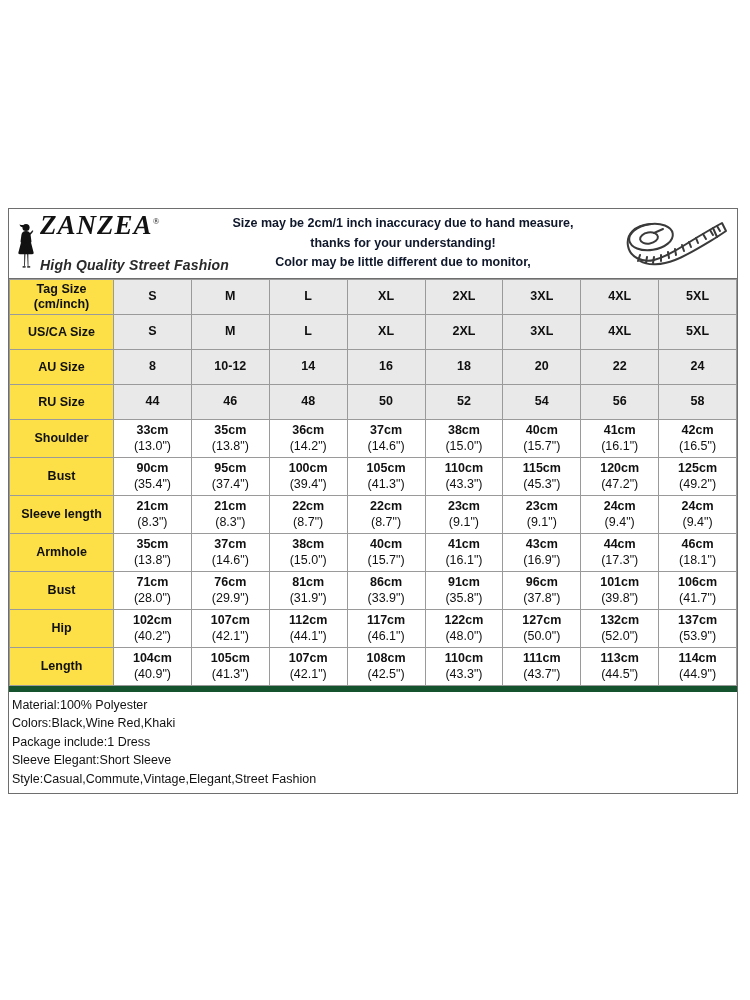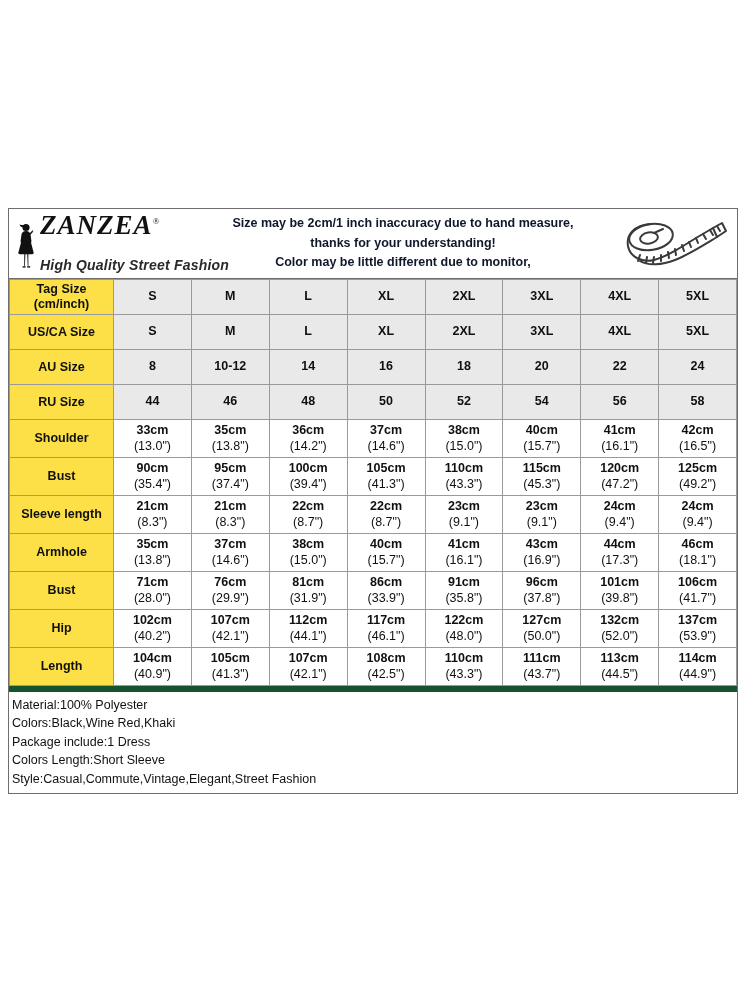--- a/index.html
+++ b/index.html
@@ -507,17 +507,17 @@
           </td>
         </tr>
       </tbody>
   </table>
 
   <div class="details">
 
   <div>Material:100% Polyester</div>
       <div>Colors:Black,Wine Red,Khaki</div>
       <div>Package include:1 Dress</div>
-      <div>Colors Length:Short Sleeve</div>
+      <div>Sleeve Elegant:Short Sleeve</div>
       <div>Style:Casual,Commute,Vintage,Elegant,Street Fashion</div>
     </div>
 
 </div>
 
 </body></html>

